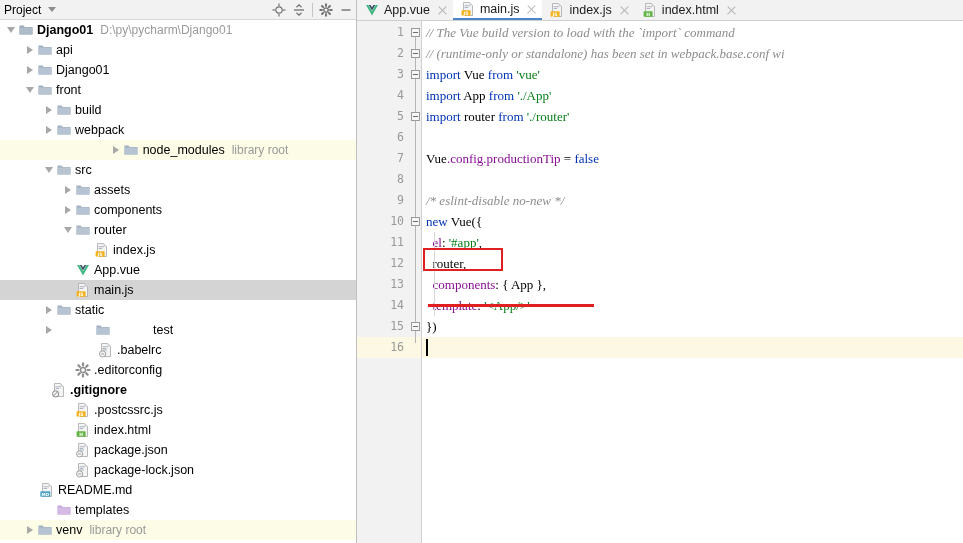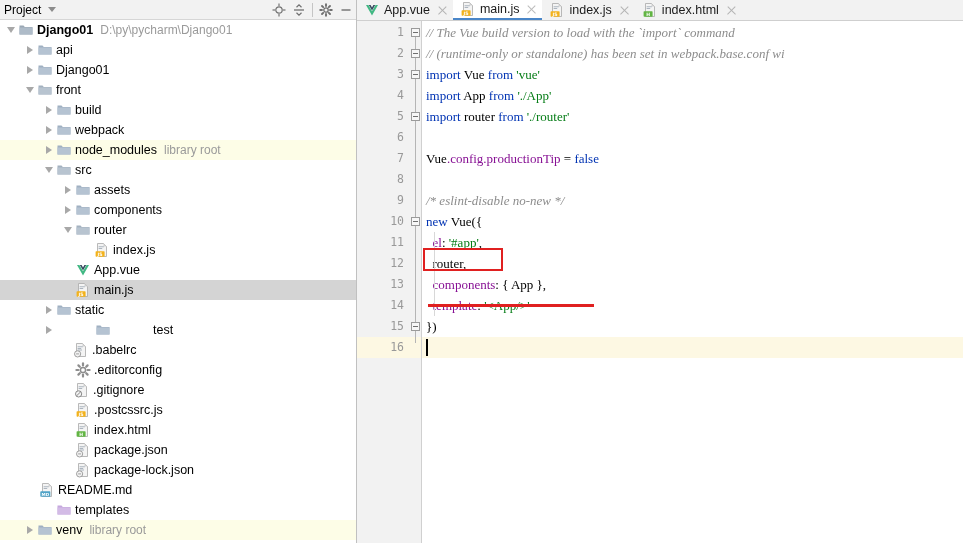--- a/index.html
+++ b/index.html
@@ -447,21 +447,21 @@
           <span class="ic">
             <span style="display: inline-flex; align-items: center; justify-content: center; width: 16px; height: 16px;">
               <svg width="16" height="16" viewBox="0 0 16 16">
                 <path d="M1.5 3.5h4l1.3 1.5h7.7v7.5h-13z" fill="#9fb0c1"></path>
                 <path d="M1.5 5.5h13v7h-13z" fill="#b5c3d2"></path>
               </svg>
             </span>
           </span>
           <span class="label">webpack</span>
         </div>
-        <div class="row libroot" style="padding-left: 42px;">
+        <div class="row libroot" style="padding-left: 42px; justify-content: center;">
           <span class="arrow">
             <span class="tri-right"></span>
           </span>
           <span class="ic">
             <span style="display: inline-flex; align-items: center; justify-content: center; width: 16px; height: 16px;">
               <svg width="16" height="16" viewBox="0 0 16 16">
                 <path d="M1.5 3.5h4l1.3 1.5h7.7v7.5h-13z" fill="#9fb0c1"></path>
                 <path d="M1.5 5.5h13v7h-13z" fill="#b5c3d2"></path>
               </svg>
             </span>
@@ -590,21 +590,21 @@
           <span class="ic">
             <span style="display: inline-flex; align-items: center; justify-content: center; width: 16px; height: 16px;">
               <svg width="16" height="16" viewBox="0 0 16 16">
                 <path d="M1.5 3.5h4l1.3 1.5h7.7v7.5h-13z" fill="#9fb0c1"></path>
                 <path d="M1.5 5.5h13v7h-13z" fill="#b5c3d2"></path>
               </svg>
             </span>
           </span>
           <span class="label">test</span>
         </div>
-        <div class="row" style="padding-left: 59px;">
+        <div class="row" style="padding-left: 84px;">
           <span class="arrow none"></span>
           <span class="ic">
             <span style="display: inline-flex; align-items: center; justify-content: center; width: 16px; height: 16px;">
               <svg width="16" height="16" viewBox="0 0 16 16">
                 <path d="M3.5 1.5h6l3 3v10h-9z" fill="#f4f4f4" stroke="#a8a8a8" stroke-width="0.8"></path>
                 <path d="M9.5 1.5l3 3h-3z" fill="#cfcfcf"></path>
                 <rect x="4.6" y="4.4" width="5.2" height="0.8" fill="#9aa6b2"></rect>
                 <rect x="4.6" y="6.0" width="3.6" height="0.8" fill="#9aa6b2"></rect>
                 <rect x="4.6" y="7.6" width="4.4" height="0.8" fill="#9aa6b2"></rect>
                 <circle cx="4.6" cy="11.9" r="3.1" fill="#f4f4f4" stroke="#8a8a8a" stroke-width="0.8"></circle>
@@ -628,21 +628,21 @@
                   <line x1="3.4" y1="3.4" x2="4.8" y2="4.8"></line>
                   <line x1="11.2" y1="11.2" x2="12.6" y2="12.6"></line>
                   <line x1="12.6" y1="3.4" x2="11.2" y2="4.8"></line>
                   <line x1="4.8" y1="11.2" x2="3.4" y2="12.6"></line>
                 </g>
               </svg>
             </span>
           </span>
           <span class="label">.editorconfig</span>
         </div>
-        <div class="row" style="padding-left: 60px;">
+        <div class="row" style="padding-left: 37px; font-weight: bold;">
           <span class="arrow none"></span>
           <span class="ic">
             <span style="display: inline-flex; align-items: center; justify-content: center; width: 16px; height: 16px;">
               <svg width="16" height="16" viewBox="0 0 16 16">
                 <path d="M3.5 1.5h6l3 3v10h-9z" fill="#f4f4f4" stroke="#a8a8a8" stroke-width="0.8"></path>
                 <path d="M9.5 1.5l3 3h-3z" fill="#cfcfcf"></path>
                 <rect x="4.6" y="4.4" width="5.2" height="0.8" fill="#9aa6b2"></rect>
                 <rect x="4.6" y="6.0" width="3.6" height="0.8" fill="#9aa6b2"></rect>
                 <circle cx="4.6" cy="11.9" r="3.1" fill="#f4f4f4" stroke="#7d7d7d" stroke-width="0.9"></circle>
                 <line x1="2.5" y1="13.9" x2="6.7" y2="9.8" stroke="#7d7d7d" stroke-width="0.9"></line>

